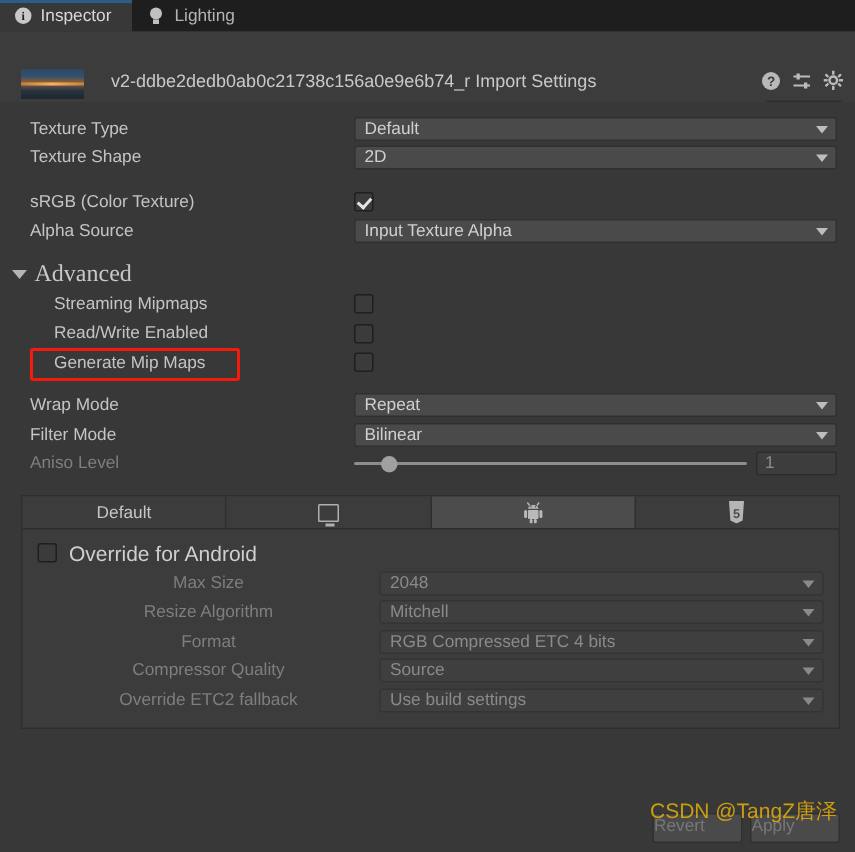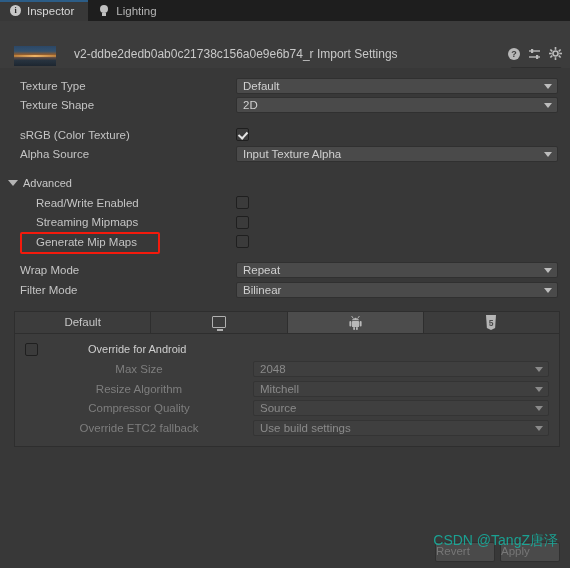--- a/index.html
+++ b/index.html
@@ -223,21 +223,21 @@
     height: 20px;
     padding-left: 8px;
     gap: 5px;
   }
   .tri {
     width: 0; height: 0;
     border-left: 5px solid transparent;
     border-right: 5px solid transparent;
     border-top: 6px solid #b4b4b4;
   }
-  .foldout .txt { color: #c8c8c8; font-size: 11px; }
+  .foldout .txt { color: #c8c8c8; font-size: 16px; font-family: Liberation Serif, serif; }
 
   
   .slider {
     flex: 1;
     height: 16px;
     position: relative;
     margin-right: 6px;
   }
   .slider .track {
     position: absolute;
@@ -326,21 +326,21 @@
   .plat-row .lbl { width: 228px; flex: 0 0 228px; text-align: center; }
   .plat-row .ctl { padding-right: 10px; }
 
   .override-row {
     display: flex;
     align-items: center;
     gap: 8px;
     height: 21px;
     padding-left: 10px;
   }
-  .override-row .t { color: #cfcfcf; font-size: 11px; margin-left: 42px; }
+  .override-row .t { color: #cfcfcf; font-size: 14px; }
 
   
   .footer-btns {
     position: absolute;
     right: 10px;
     bottom: 6px;
     display: flex;
     gap: 5px;
   }
   .fbtn {
@@ -350,21 +350,21 @@
     border-radius: 2px;
     color: #777;
     font-size: 11.5px;
     line-height: 17px;
   }
   .watermark {
     position: absolute;
     right: 12px;
     bottom: 18px;
     font-size: 14px;
-    color: #14b8a6;
+    color: #eab308;
     opacity: .82;
     white-space: nowrap;
     pointer-events: none;
   }
 </style>
 </head>
 <body>
 
 <div class="tabstrip">
   <div class="wtab active">
@@ -451,28 +451,28 @@
 
   <div style="height:9px"></div>
 
   <div class="foldout">
     <span class="tri"></span>
     <span class="txt">Advanced</span>
   </div>
 
 
   <div class="row">
+    <div class="lbl indent">Streaming Mipmaps</div>
+    <div class="ctl">
+      <div class="cbox"></div>
+    </div>
+  </div>
+
+  <div class="row">
     <div class="lbl indent">Read/Write Enabled</div>
-    <div class="ctl">
-      <div class="cbox"></div>
-    </div>
-  </div>
-
-  <div class="row">
-    <div class="lbl indent">Streaming Mipmaps</div>
     <div class="ctl">
       <div class="cbox"></div>
     </div>
   </div>
 
   <div class="row">
     <div class="hl-box"></div>
     <div class="lbl indent">Generate Mip Maps</div>
     <div class="ctl">
       <div class="cbox"></div>
@@ -494,20 +494,30 @@
   <div class="row">
     <div class="lbl">Filter Mode</div>
     <div class="ctl">
       <div class="dropdown">
         <span>Bilinear</span>
         <span class="arrow"></span>
       </div>
     </div>
   </div>
 
+  <div class="row">
+    <div class="lbl dim">Aniso Level</div>
+    <div class="ctl">
+      <div class="slider">
+        <div class="track"></div>
+        <div class="knob"></div>
+      </div>
+      <div class="numfield">1</div>
+    </div>
+  </div>
 
   <div class="plat-wrap">
     <div class="plat-tabs">
       <div class="ptab">
         <span>Default</span>
       </div>
       <div class="ptab">
         <span class="ico-monitor"></span>
       </div>
       <div class="ptab active">
@@ -553,20 +563,29 @@
       <div class="plat-row">
         <div class="lbl dim">Resize Algorithm</div>
         <div class="ctl">
           <div class="dropdown dim">
             <span>Mitchell</span>
             <span class="arrow"></span>
           </div>
         </div>
       </div>
 
+      <div class="plat-row">
+        <div class="lbl dim">Format</div>
+        <div class="ctl">
+          <div class="dropdown dim">
+            <span>RGB Compressed ETC 4 bits</span>
+            <span class="arrow"></span>
+          </div>
+        </div>
+      </div>
 
       <div class="plat-row">
         <div class="lbl dim">Compressor Quality</div>
         <div class="ctl">
           <div class="dropdown dim">
             <span>Source</span>
             <span class="arrow"></span>
           </div>
         </div>
       </div>

